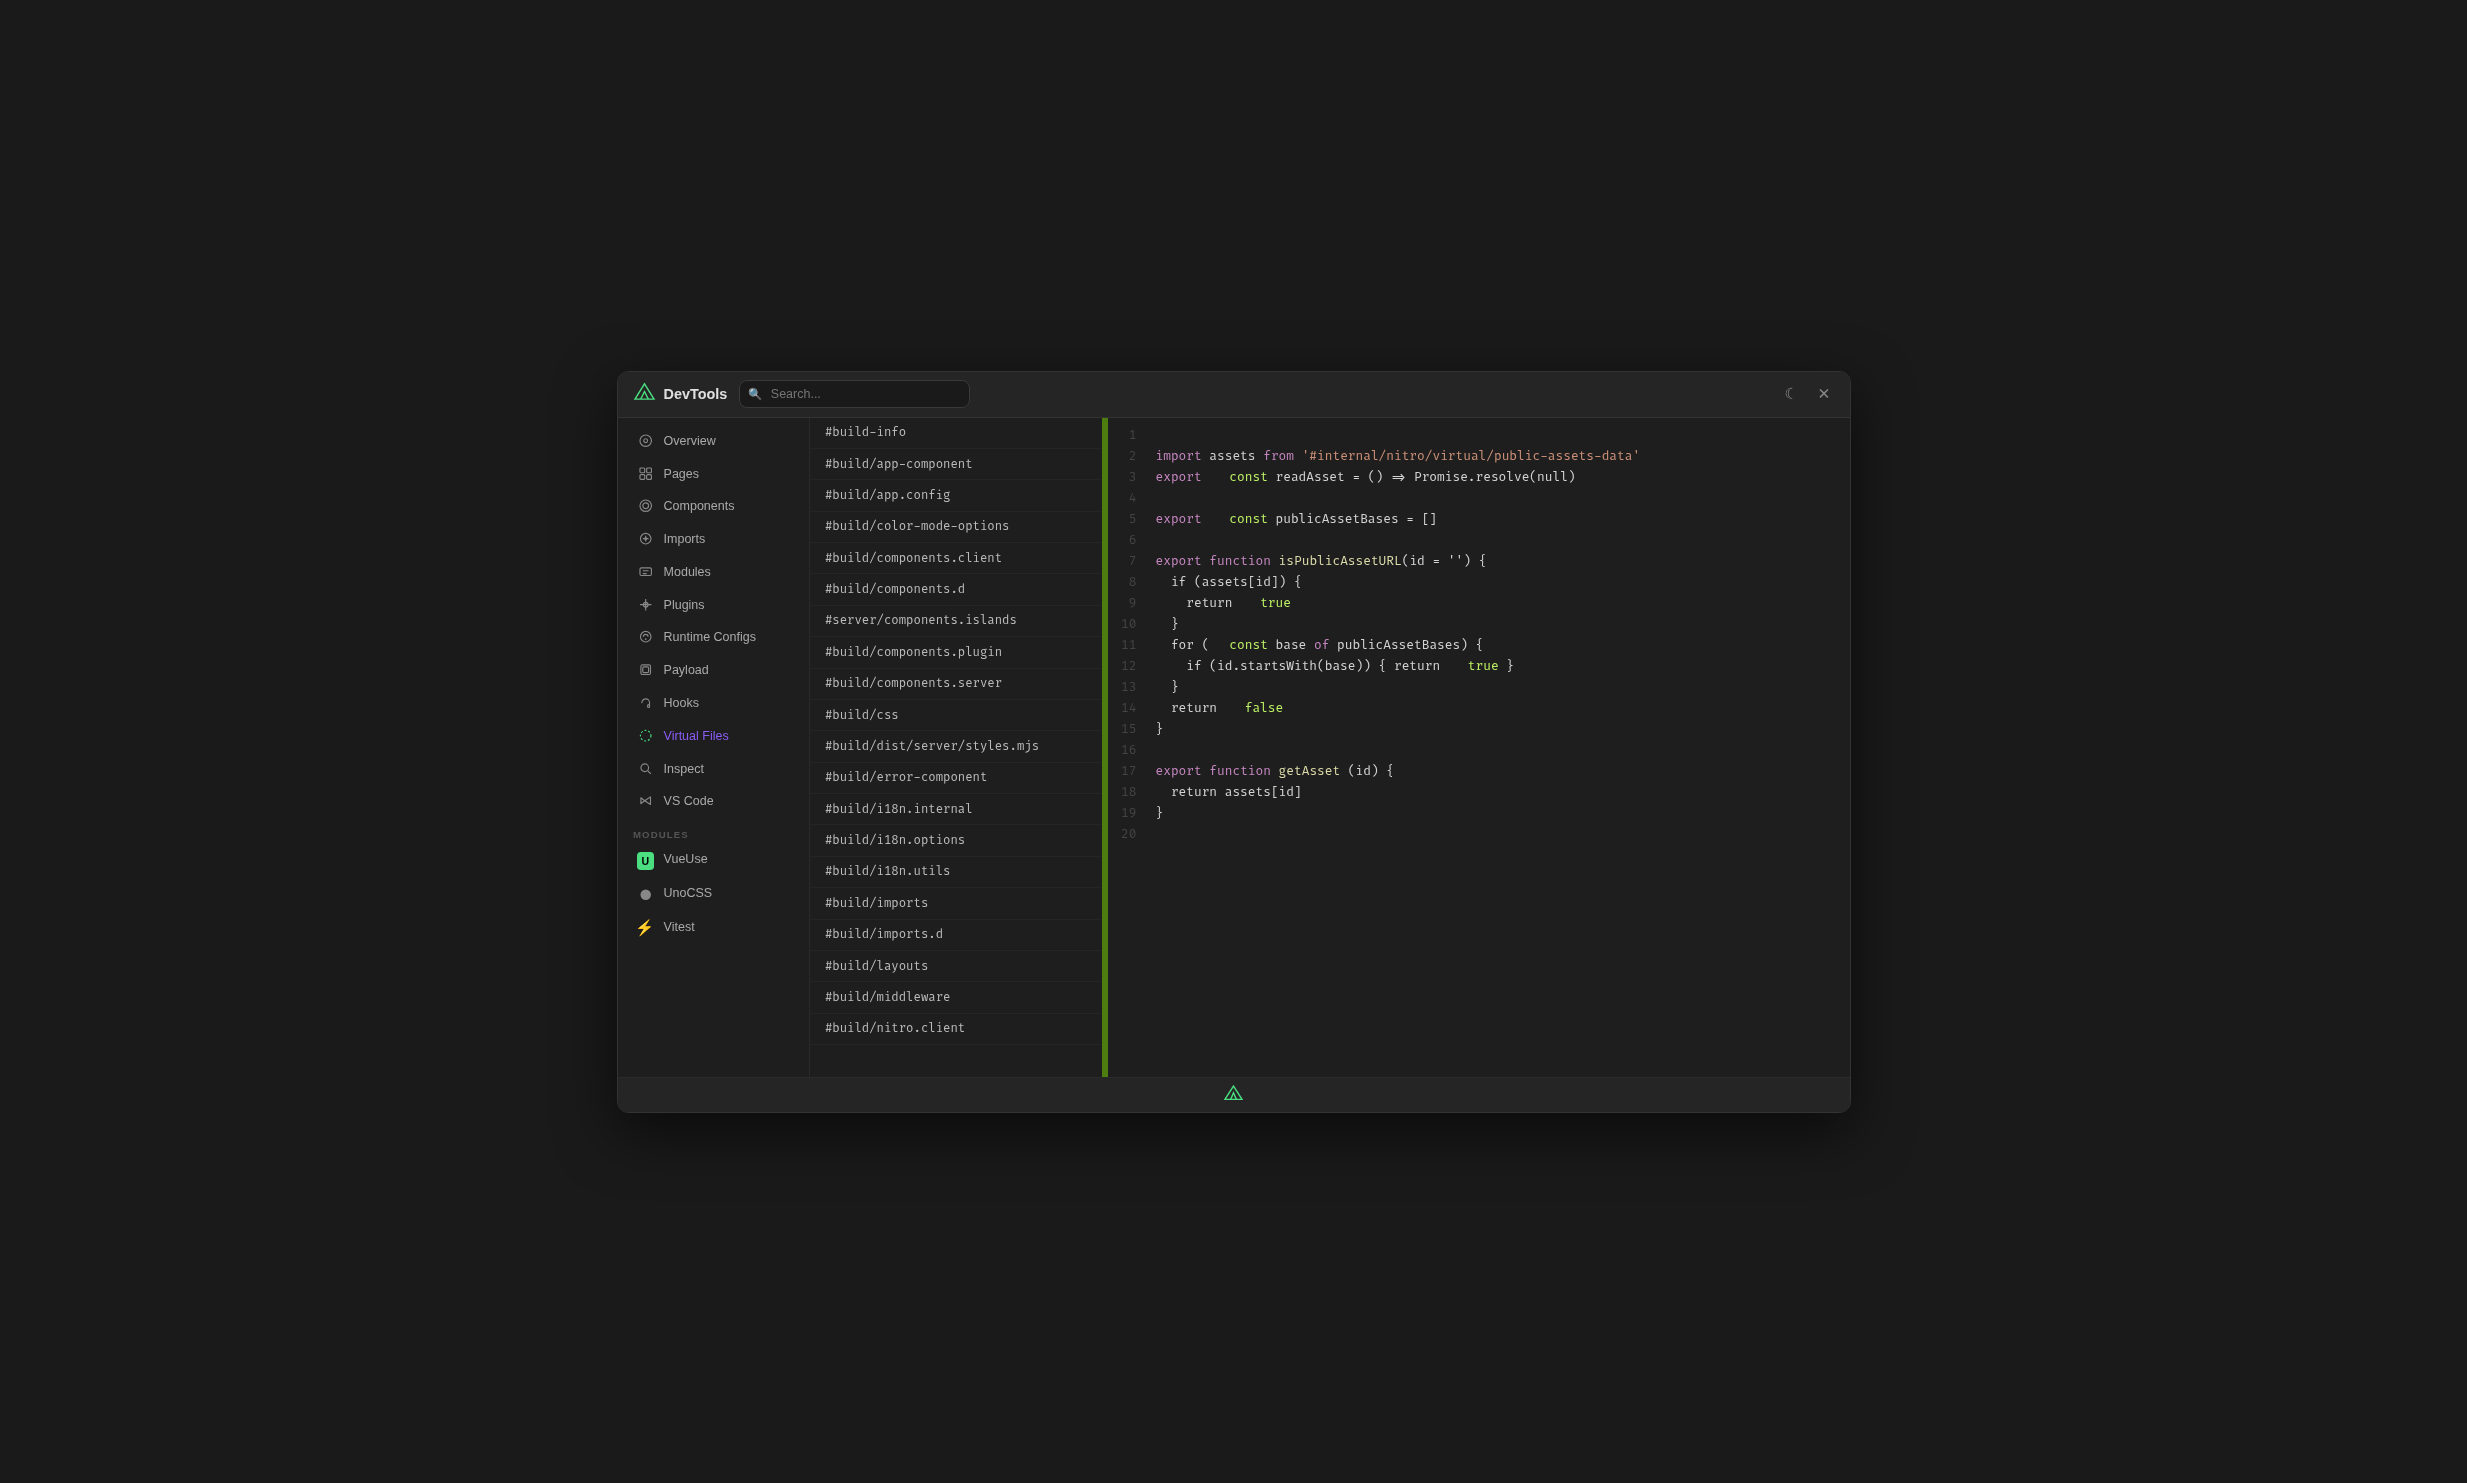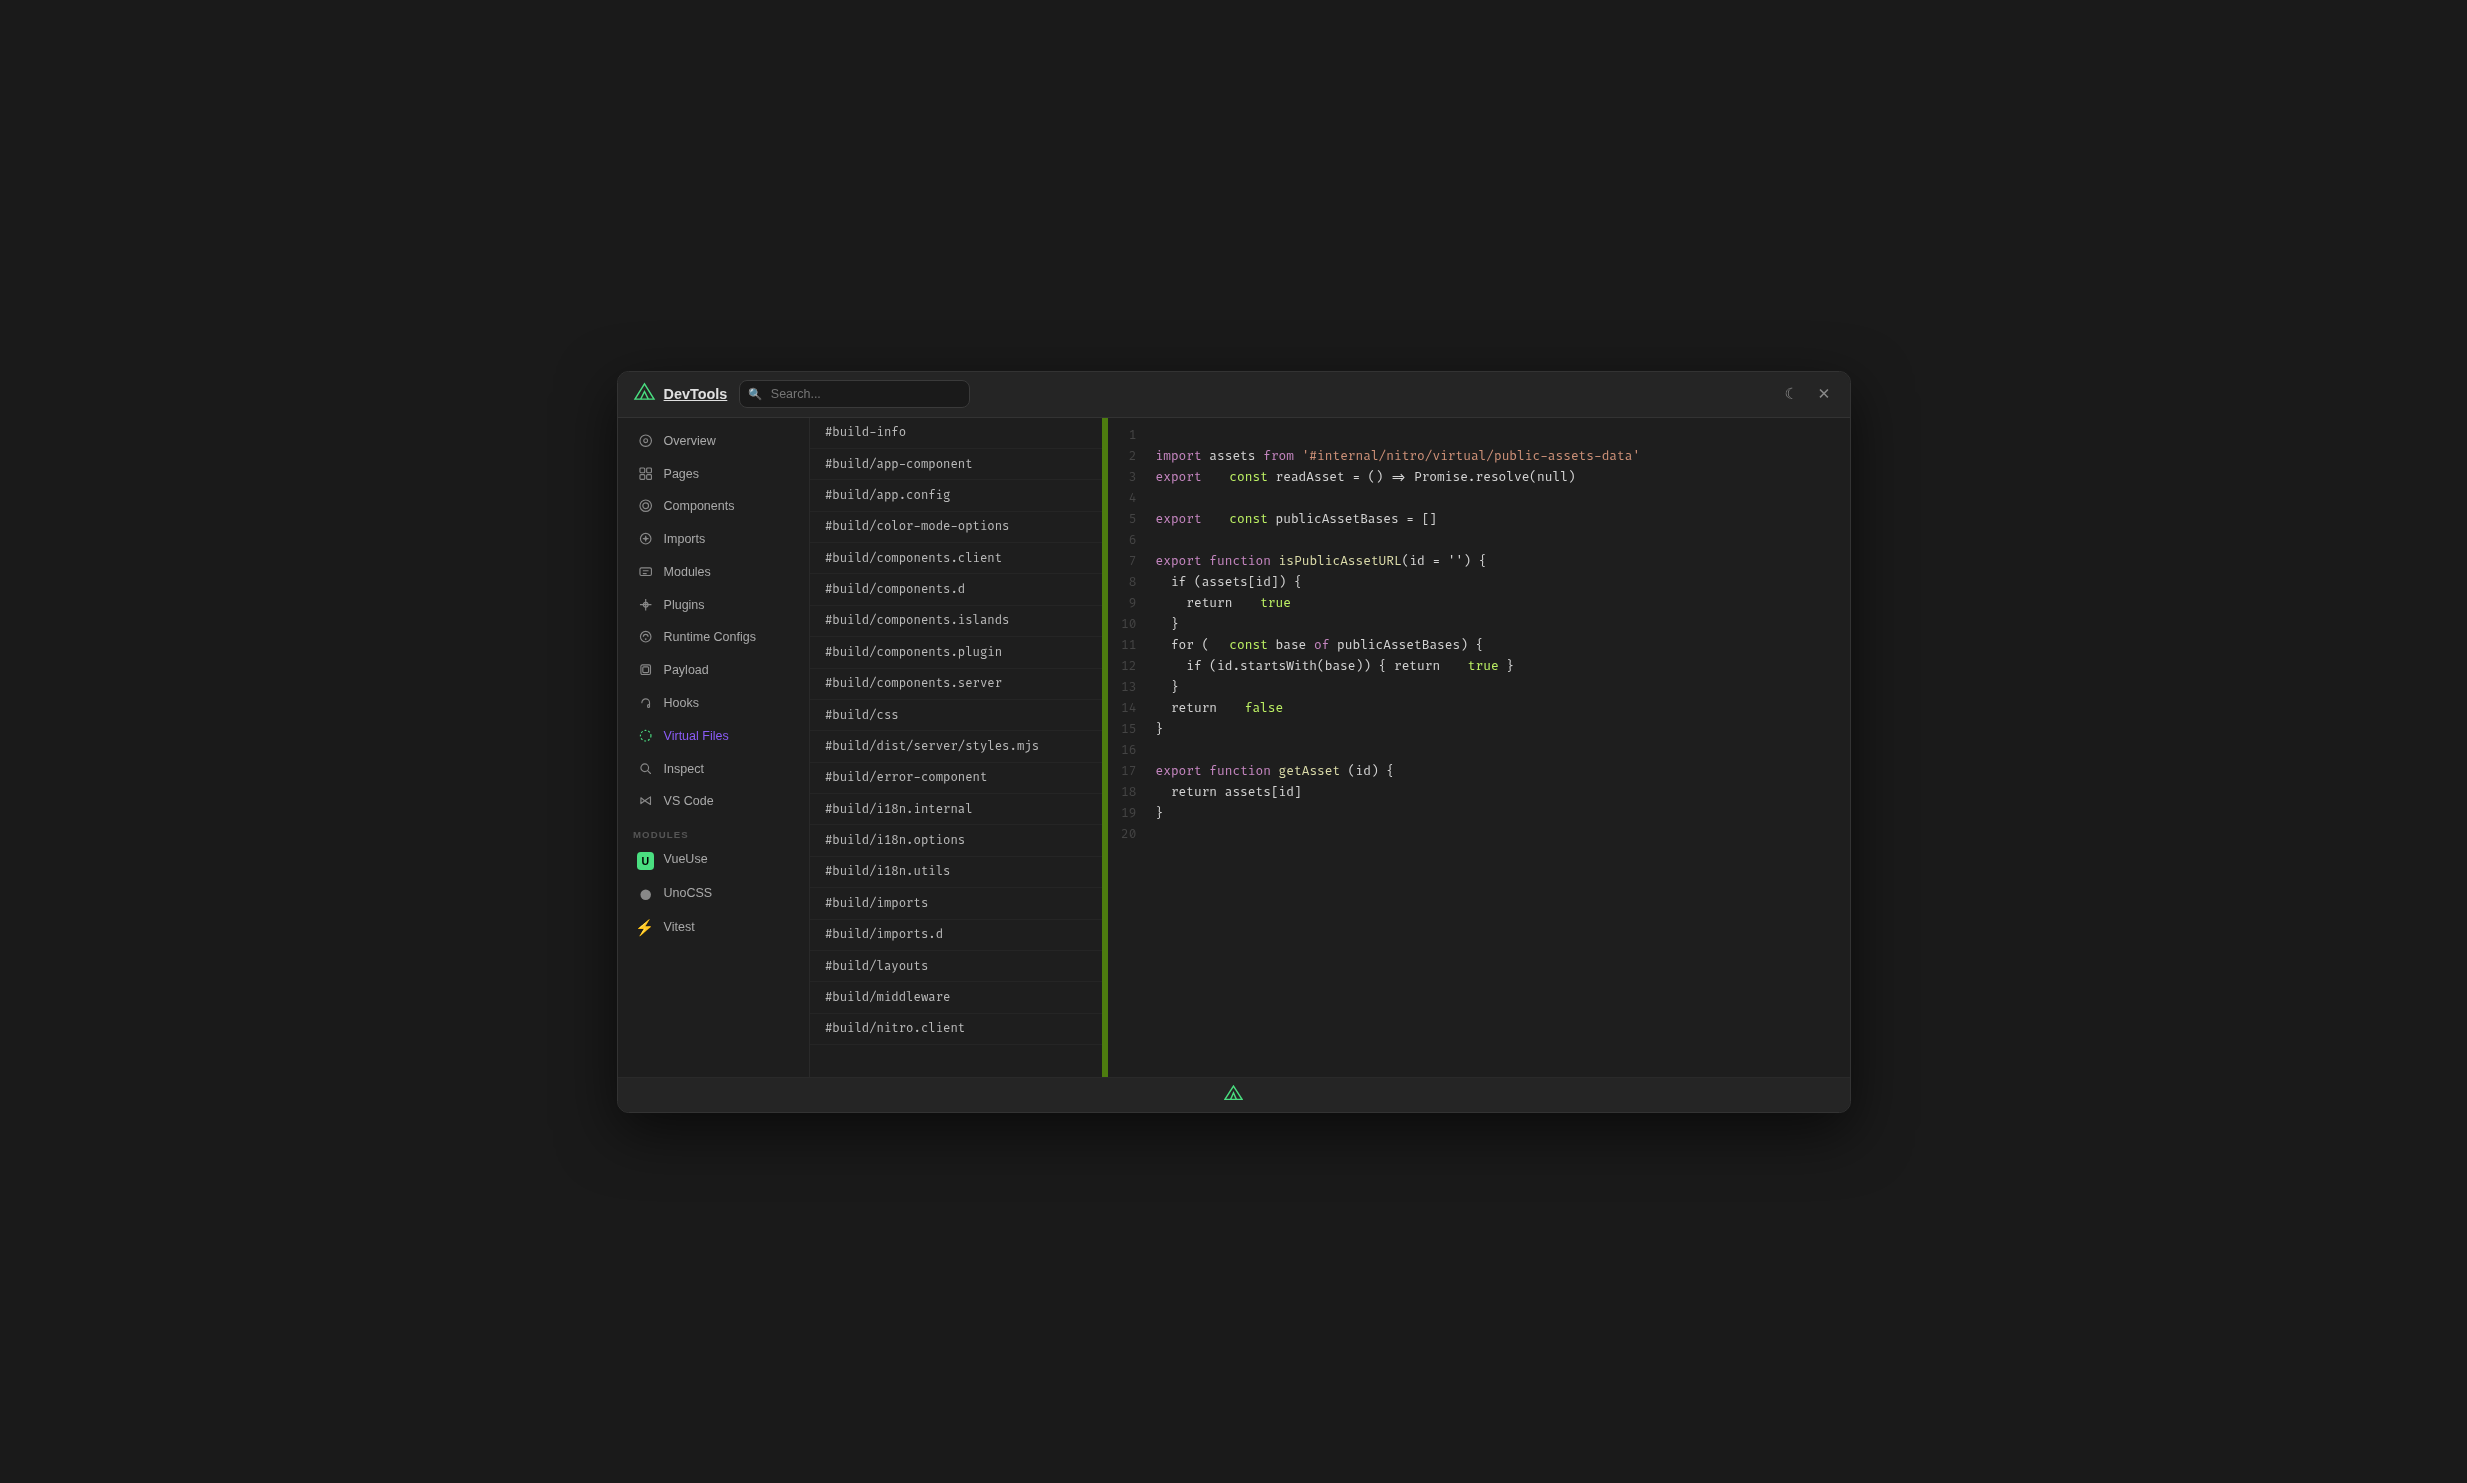--- a/index.html
+++ b/index.html
@@ -38,21 +38,20 @@
       gap: 7.7px;
     }
     .logo-icon {
       color: #4ade80;
       font-size: 19px;
     }
     .logo-text {
       color: #e0e0e0;
       font-size: 14.4px;
       font-weight: 600;
-      text-decoration: underline;
     }
     .titlebar-spacer { flex: 1; }
     .titlebar-actions {
       display: flex;
       align-items: center;
       gap: 11.5px;
     }
     .titlebar-btn {
       background: none;
       border: none;
@@ -374,21 +373,21 @@
       </div>
     </div>
 
     <div class="file-list" id="file-list-container">
     <div class="file-item">#build-info</div>
         <div class="file-item">#build/app-component</div>
         <div class="file-item">#build/app.config</div>
         <div class="file-item">#build/color-mode-options</div>
         <div class="file-item">#build/components.client</div>
         <div class="file-item">#build/components.d</div>
-        <div class="file-item">#build/components.islands</div>
+        <div class="file-item">#server/components.islands</div>
         <div class="file-item">#build/components.plugin</div>
         <div class="file-item">#build/components.server</div>
         <div class="file-item">#build/css</div>
         <div class="file-item">#build/dist/server/styles.mjs</div>
         <div class="file-item">#build/error-component</div>
         <div class="file-item">#build/i18n.internal</div>
         <div class="file-item">#build/i18n.options</div>
         <div class="file-item">#build/i18n.utils</div>
         <div class="file-item">#build/imports</div>
         <div class="file-item">#build/imports.d</div>

